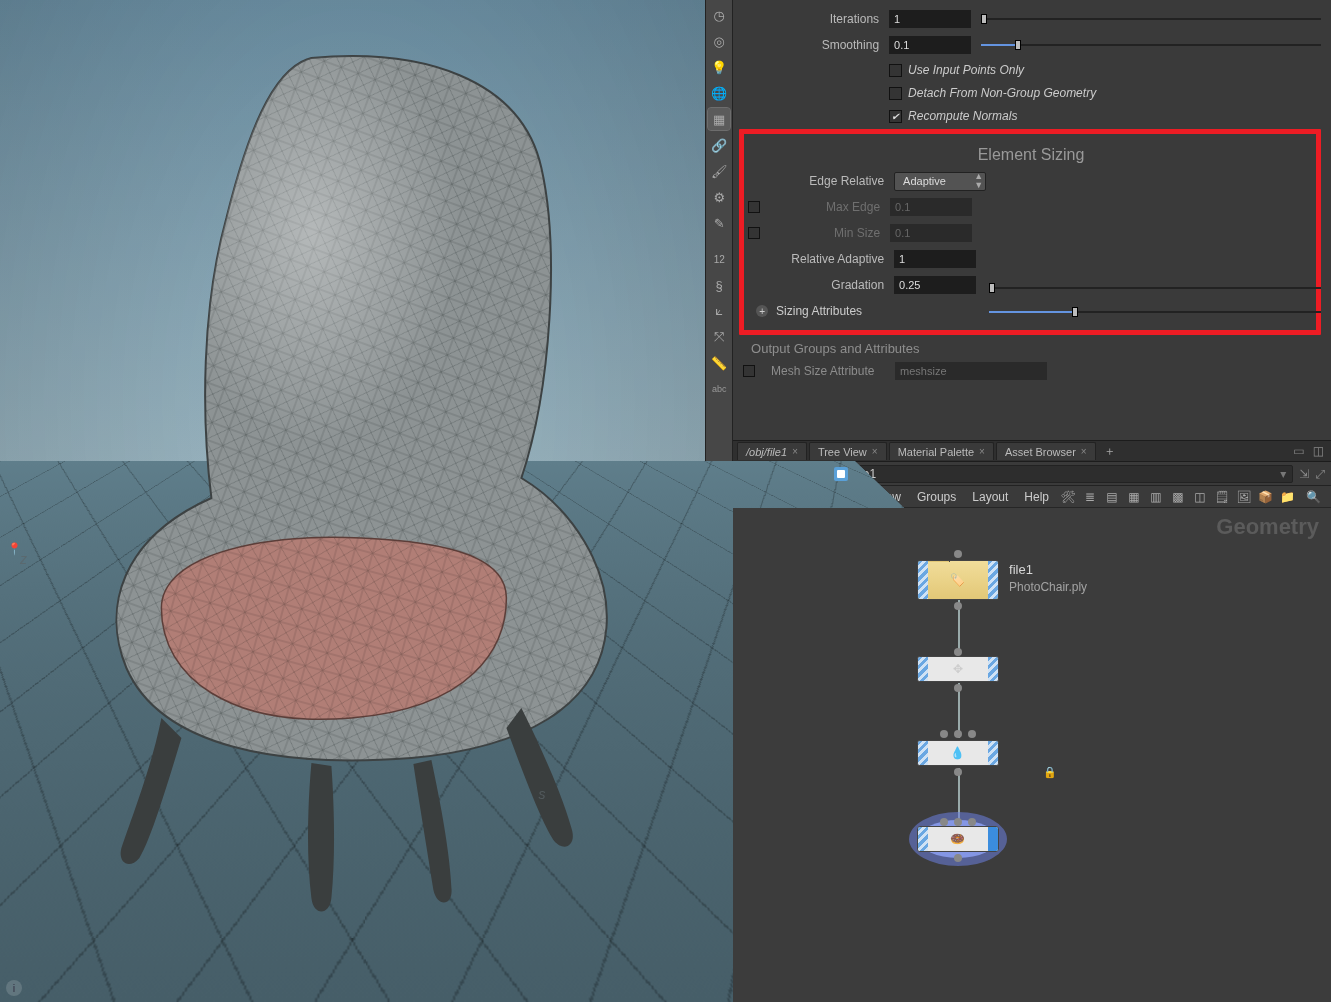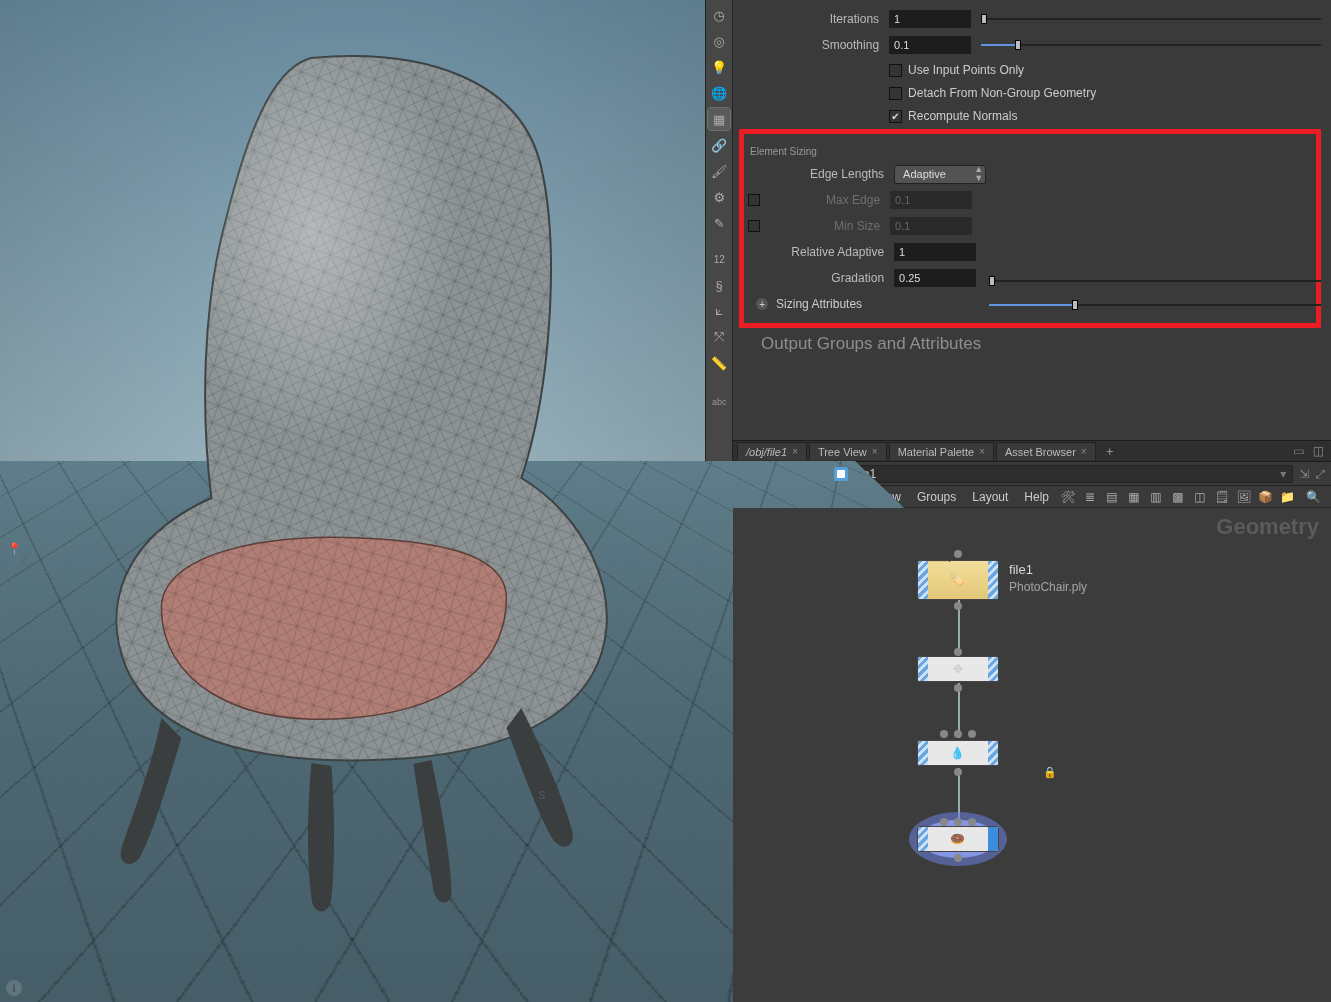--- a/index.html
+++ b/index.html
@@ -44,21 +44,21 @@
   .shelf {
     width:28px; background:#474747; display:flex; flex-direction:column; align-items:center;
     padding-top:4px; gap:4px; border-left:1px solid #222; border-right:1px solid #222;
   }
   .shelf .tb {
     width:22px; height:22px; border-radius:3px; display:flex; align-items:center;justify-content:center;
     color:#aaa; font-size:13px; cursor:pointer;
   }
   .shelf .tb.sel{background:#5b5b5b; outline:1px solid #6d6d6d;}
   .shelf .sp{height:6px}
-  .shelf .abc{font-size:9px;line-height:1;color:#999;margin-top:20px}
+  .shelf .abc{font-size:9px;line-height:1;color:#999;margin-top:7px}
   
   
   .right-col { flex:1; display:flex; flex-direction:column; background:#3a3a3a; }
   
   .param-pane { flex:0 0 440px; overflow:hidden; padding:8px 10px 0 10px; }
   .row { display:flex; align-items:center; height:22px; margin-bottom:4px; }
   .row .lbl { width:146px; text-align:right; padding-right:10px; color:#bbb; font-size:12px;}
   .row .lbl.dim{color:#6f6f6f}
   .row .field {
     width:82px; height:18px; background:#1d1d1d; color:#ddd; border:none; padding:0 5px;
@@ -69,33 +69,33 @@
     flex:1; margin-left:10px; height:14px; position:relative;
   }
   .slider::before{
     content:""; position:absolute; left:0; right:0; top:6px; height:2px; background:#222;
   }
   .slider .fill{position:absolute;left:0;top:6px;height:2px;background:#6494e0}
   .slider .thumb{
     position:absolute; top:2px; width:6px; height:10px; background:#bcbcbc; border:1px solid #000;
   }
   .chk { width:13px;height:13px;border:1px solid #111;background:#343434;margin-right:6px;display:inline-flex;align-items:center;justify-content:center;color:#ddd;font-size:10px}
-  .chk-row { display:flex; align-items:center; height:20px; margin-bottom:3px; padding-left:146px;}
-  .subhdr { color:#999; font-size:10px; margin:6px 0 6px 2px;}
+  .chk-row { display:flex; align-items:center; height:20px; margin-bottom:3px; padding-left:146px;font-style:italic;}
+  .subhdr { color:#999; font-size:16px; margin:6px 0 6px 2px;text-align:center;}
   .combobox{
     height:19px;background:#535353;border:1px solid #222;color:#ddd;display:flex;align-items:center;
     padding:0 2px 0 8px;font-size:11px;width:92px;justify-content:space-between;border-radius:2px;
   }
   .combobox .spin{font-size:9px;line-height:1;color:#aaa;display:flex;flex-direction:column;gap:0}
   .highlight-box{
     border:5px solid #ed1c24; border-radius:1px; padding:6px 4px 4px 4px; margin:0 0 6px -4px;
   }
   .mini-chk{width:12px;height:12px;border:1px solid #111;background:#343434;margin-right:8px}
   .plus{width:12px;height:12px;border-radius:50%;background:#555;color:#ccc;display:inline-flex;align-items:center;justify-content:center;font-size:10px;margin-right:8px}
-  .sect-title{color:#8e8e8e;font-size:17px;margin:6px 0 4px 18px}
+  .sect-title{color:#8e8e8e;font-size:13px;margin:6px 0 4px 8px}
   .attr-row{display:flex;align-items:center;height:22px}
   .attr-row .lbl2{width:132px;color:#8c8c8c;padding-left:8px}
   .attr-row .txt{flex:0 0 94px;height:18px;background:#2a2a2a;color:#777;border:none;padding:0 5px;font-size:11px}
   
   
   .ne-tabs{display:flex;align-items:center;height:22px;background:#2f2f2f;border-top:1px solid #1c1c1c;border-bottom:1px solid #1c1c1c;padding:0 4px;gap:2px}
   .ne-tab{padding:0 8px;height:18px;display:flex;align-items:center;color:#bbb;background:#3a3a3a;border:1px solid #222;border-bottom:none;font-size:11px;font-style:italic;border-radius:2px 2px 0 0;gap:5px;cursor:pointer}
   .ne-tab.plain{font-style:normal}
   .ne-tab .x{color:#888;font-size:10px}
   .ne-tabs .add{color:#aaa;padding:0 6px;cursor:pointer}
@@ -257,21 +257,21 @@
     </div>
     <div class="chk-row">
       <span class="chk">✔</span>
       <span>Recompute Normals</span>
     </div>
 
     <div class="highlight-box">
       <div class="subhdr">Element Sizing</div>
 
       <div class="row">
-        <div class="lbl">Edge Lengths</div>
+        <div class="lbl">Edge Relative</div>
         <div class="combobox">
           <span>Adaptive</span>
           <span class="spin">
               <span>▲</span>
               <span>▼</span>
             </span>
         </div>
       </div>
 
       <div class="row">
@@ -306,20 +306,25 @@
       <div class="slider" style="position:absolute;left:246px;right:0;top:-60px">
         <div class="thumb" style="left:0%"></div>
       </div>
       <div class="slider" style="position:absolute;left:246px;right:0;top:-36px">
         <div class="fill" style="width:25%"></div>
           <div class="thumb" style="left:25%"></div>
       </div>
     </div>
 
     <div class="sect-title">Output Groups and Attributes</div>
+    <div class="attr-row">
+      <span class="mini-chk"></span>
+      <div class="lbl2">Mesh Size Attribute</div>
+      <input class="txt" value="meshsize" style="">
+    </div>
   </div>
 
   <div class="ne-tabs">
     <div class="ne-tab">
       <span>/obj/file1</span>
       <span class="x">×</span>
     </div>
     <div class="ne-tab plain">
       <span>Tree View</span>
       <span class="x">×</span>

